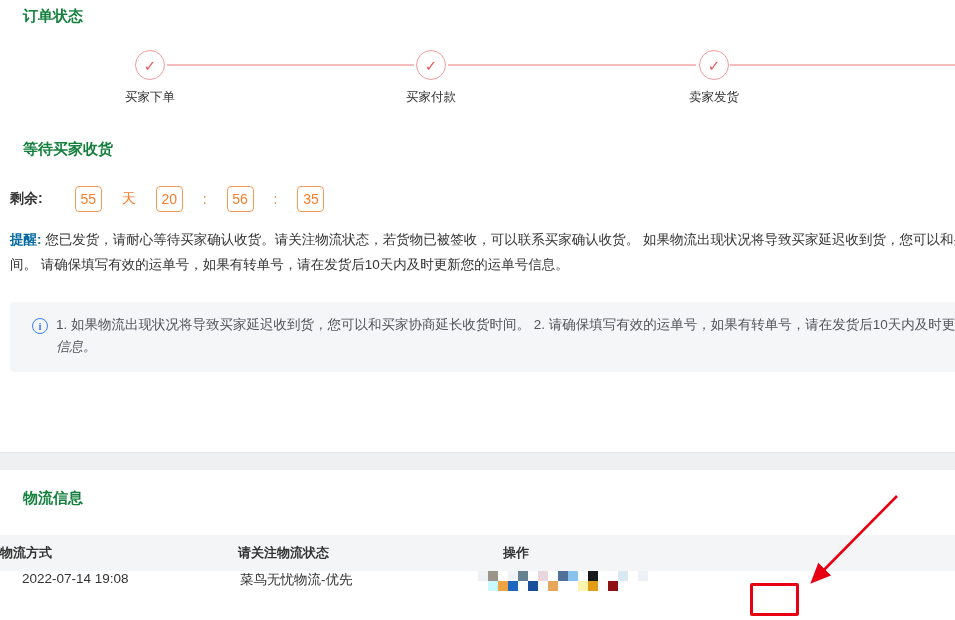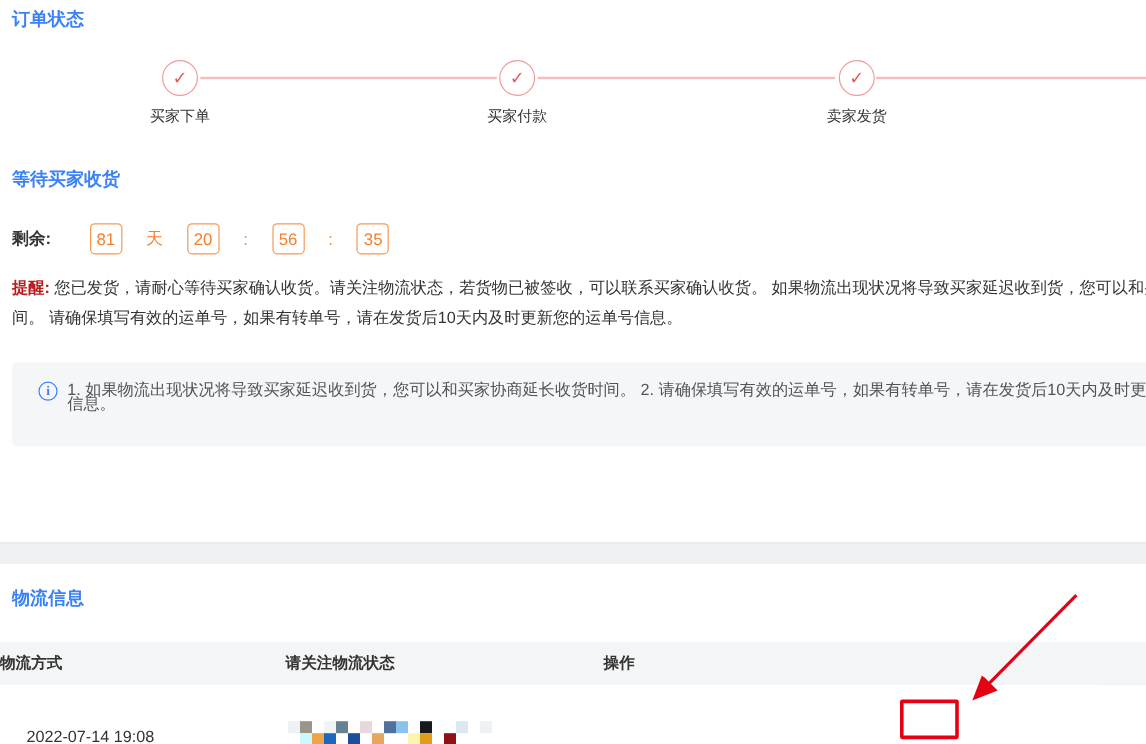--- a/index.html
+++ b/index.html
@@ -2,57 +2,57 @@
 <html><head>
 <meta charset="utf-8">
 <style>
   * { margin:0; padding:0; box-sizing:border-box; }
   html,body { background:#fff; }
   body { font-family:"Liberation Sans","DejaVu Sans",sans-serif; color:#333; }
   #app { position:relative; width:955px; height:620px; overflow:hidden; background:#fff; }
   .abs { position:absolute; }
 
   
-  .h1 { font-size:15px; font-weight:bold; color:#3b82f6; }
+  .h1 { font-size:15px; font-weight:bold; color:#15803d;margin-left:13px; }
 
   
   .step-circle { width:30px; height:30px; border:1px solid #f29b9b; border-radius:50%;
                  background:#fff; display:flex; align-items:center; justify-content:center; }
   .step-check { color:#e45a5a; font-size:15px; font-weight:bold; line-height:1; }
   .step-line { height:2px; background:#f6bcbc; top:64px; }
   .step-label { font-size:12.5px; color:#333; transform:translateX(-50%); white-space:nowrap; }
 
   
   .countdown { display:flex; align-items:center; gap:20px; }
   .cd-label { font-size:14px; font-weight:bold; color:#333; margin-right:12px; }
   .cd-box { min-width:27px; height:26px; padding:0 4px; border:1px solid #f59a56; border-radius:4px;
             color:#f5света7f2c; color:#f57f2c; font-size:14px; display:flex; align-items:center; justify-content:center; background:#fff; }
   .cd-sep { color:#f57f2c; font-size:14px; }
 
   
   .reminder-line { white-space:nowrap; font-size:13.5px; color:#333; line-height:25px; }
-  .reminder-line b { color:#b91c1c; }
+  .reminder-line b { color:#0369a1; }
 
   
   .notice { width:1120px; height:70px; background:#f4f6f8; border-radius:4px; }
   .info-icon { position:absolute; left:22px; top:16px; width:16px; height:16px; border:1.4px solid #3d7eff;
                border-radius:50%; color:#3d7eff; font-size:11px; font-weight:bold;
                display:flex; align-items:center; justify-content:center; font-family:"Liberation Serif",serif; }
   .notice-line { position:absolute; left:46px; white-space:nowrap; font-size:13.5px; color:#51555a; line-height:20px; }
 
   
   .btn-extend { height:34px; padding:0 18px; background:#fff; border:1px solid #f1908e; border-radius:4px;
                 color:#ee7470; font-size:13px; cursor:pointer; font-family:inherit; }
 
   
   .band { left:0; width:955px; height:18px; background:#eef0f2; border-top:1px solid #e3e5e7; }
 
   
   .thead { left:0; width:955px; height:36px; background:#f4f5f6; display:flex; align-items:center; }
-  .trow  { left:0; width:916px; height:50px; background:#fff; display:flex; align-items:flex-end; }
+  .trow  { left:0; width:916px; height:50px; background:#fff; display:flex; align-items:flex-start; }
   .c1 { width:240px; padding-left:22px; }
   .c2 { width:238px; }
   .c3 { width:265px; }
   .c4 { flex:1; }
   .th { font-size:13px; font-weight:bold; color:#333; }
   .td { font-size:13.5px; color:#333; }
   .link { color:#3b9fe6; text-decoration:none; font-size:13.5px; cursor:pointer; }
   .link-sep { color:#d9dcdf; margin:0 7px; font-size:13px; }
 
   
@@ -87,21 +87,21 @@
 
     <div class="abs step-label" style="left:150px; top:89px;">买家下单</div>
     <div class="abs step-label" style="left:431px; top:89px;">买家付款</div>
     <div class="abs step-label" style="left:714px; top:89px;">卖家发货</div>
   </div>
 
   <div class="abs h1" style="left:10px; top:140px;">等待买家收货</div>
 
   <div class="abs countdown" style="left:10px; top:186px;">
     <span class="cd-label">剩余:</span>
-    <span class="cd-box">81</span>
+    <span class="cd-box">55</span>
     <span class="cd-sep">天</span>
     <span class="cd-box">20</span>
     <span class="cd-sep">:</span>
     <span class="cd-box">56</span>
     <span class="cd-sep">:</span>
     <span class="cd-box">35</span>
   </div>
 
   <div class="abs" style="left:10px; top:227px;">
     <div class="reminder-line">
@@ -109,36 +109,37 @@
       <span>您已发货，请耐心等待买家确认收货。请关注物流状态，若货物已被签收，可以联系买家确认收货。 如果物流出现状况将导致买家延迟收到货，您可以和买家协商延长收货时</span>
     </div>
     <div class="reminder-line">
       <span>间。 请确保填写有效的运单号，如果有转单号，请在发货后10天内及时更新您的运单号信息。</span>
     </div>
   </div>
 
   <div class="abs notice" style="left:10px; top:302px;">
     <span class="info-icon">i</span>
     <div class="notice-line" style="top:13px;">1. 如果物流出现状况将导致买家延迟收到货，您可以和买家协商延长收货时间。 2. 请确保填写有效的运单号，如果有转单号，请在发货后10天内及时更新您的运单号</div>
-    <div class="notice-line" style="top:25px;">信息。</div>
+    <div class="notice-line" style="top:35px;font-style:italic;">信息。</div>
   </div>
 
 
   <div class="abs band" style="top:452px;"></div>
 
   <div class="abs h1" style="left:10px; top:489px;">物流信息</div>
 
   <div class="abs thead" style="top:535px;">
     <div class="c2 th">物流方式</div>
     <div class="c3 th">请关注物流状态</div>
     <div class="c4 th">操作</div>
   </div>
 
   <div class="abs trow" style="top:571px;">
     <div class="c1 td">2022-07-14 19:08</div>
+    <div class="c2 td">菜鸟无忧物流-优先</div>
     <div class="c3 td">
       <div>
           <div class="mrow">
             <span class="mcell" style="background: rgb(238, 242, 245);"></span>
             <span class="mcell" style="background: rgb(154, 148, 137);"></span>
             <span class="mcell"></span>
             <span class="mcell" style="background: rgb(240, 244, 247);"></span>
             <span class="mcell" style="background: rgb(102, 129, 143);"></span>
             <span class="mcell"></span>
             <span class="mcell" style="background: rgb(232, 215, 221);"></span>

